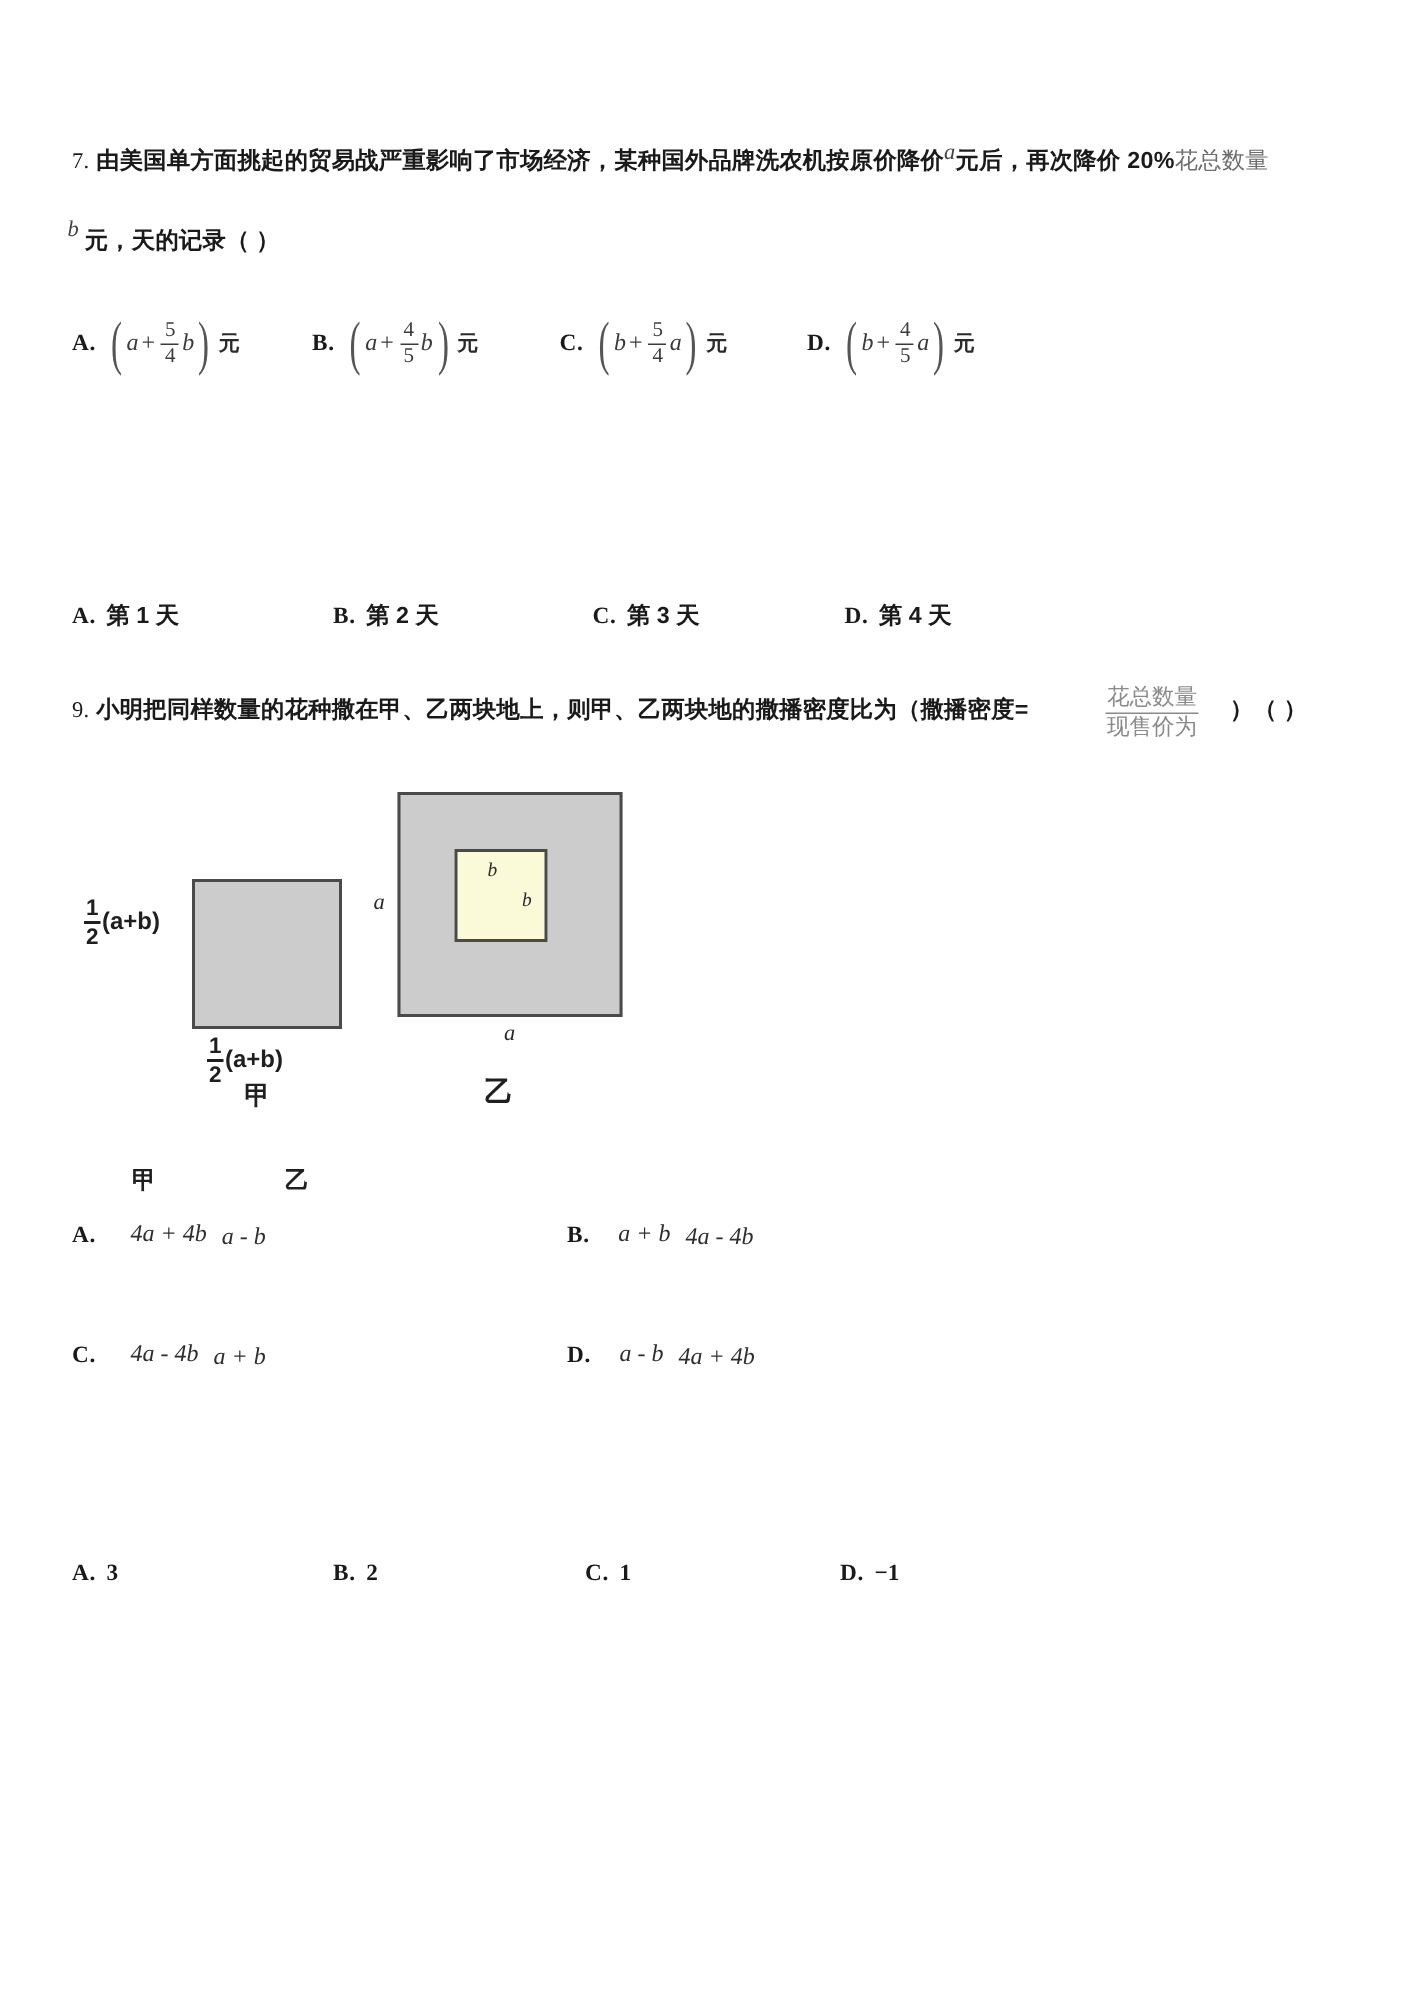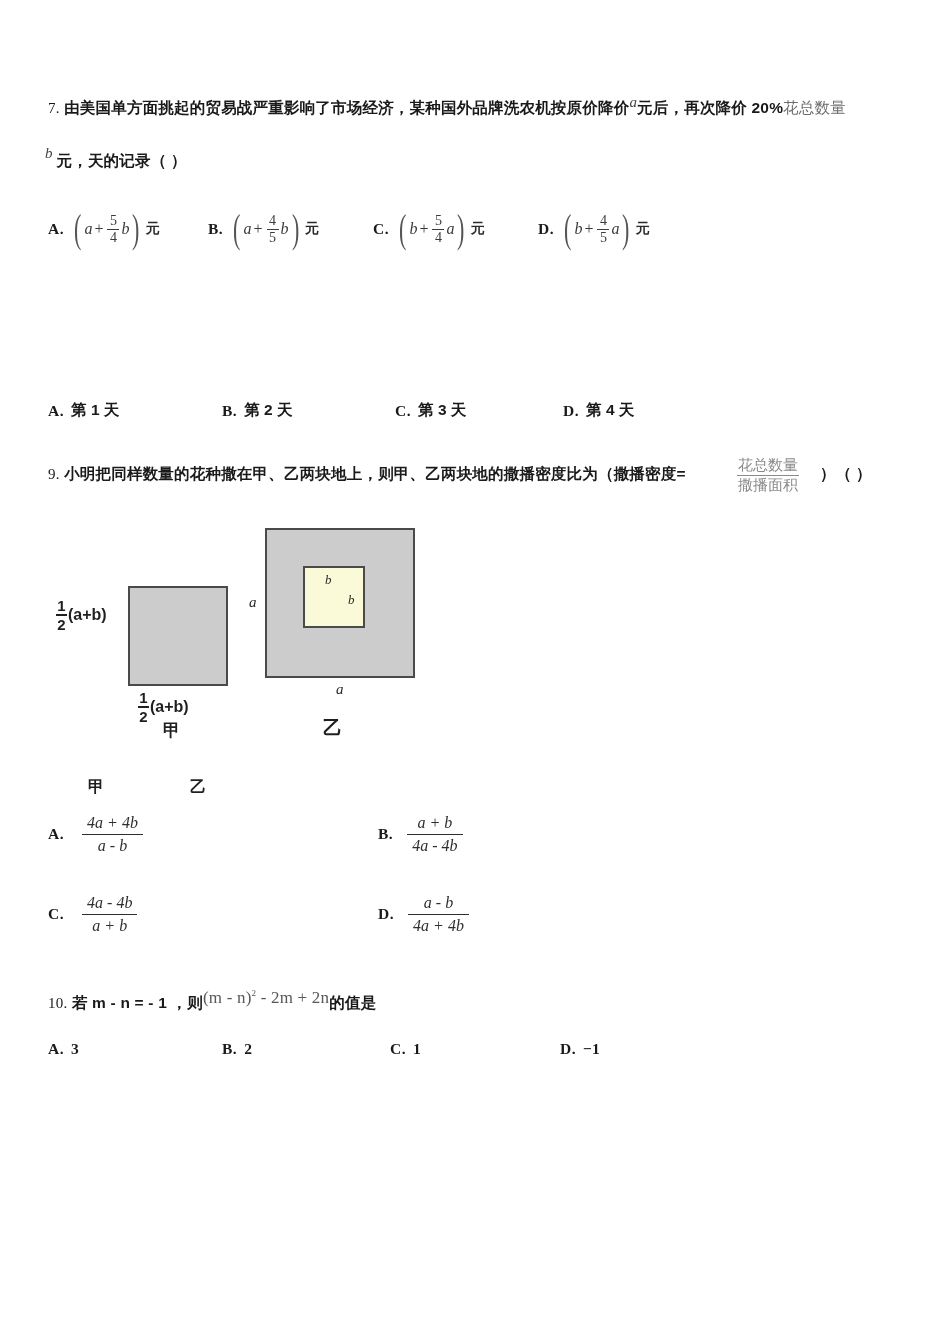--- a/index.html
+++ b/index.html
@@ -117,21 +117,21 @@
     font-family: "Liberation Sans", "DejaVu Sans", sans-serif;
     font-weight: 700;
     font-size: 14px;
     color: #2a2a2a;
     margin-left: 3px;
   }
 
   
   .afrac {
     display: inline-flex;
-    flex-direction: column;
+    flex-direction: row;
     align-items: center;
     font-family: "Liberation Serif", "DejaVu Serif", serif;
     font-style: italic;
     color: #2e2e2e;
     line-height: 1.12;
   }
   .afrac .num { font-size: 16px; padding: 0 5px 2px 5px; white-space: nowrap; }
   .afrac .den { font-size: 16px; padding: 2px 5px 0 5px; white-space: nowrap; }
   .afrac .bar { height: 1px; background: #2e2e2e; width: 100%; }
 
@@ -336,21 +336,21 @@
   <div class="qblock" style="left:48px; top:464px;">
     <div class="qline">
       <span class="qnum">9.</span>
       <span>小明把同样数量的花种撒在甲、乙两块地上，则甲、乙两块地的撒播密度比为（撒播密度=</span>
     </div>
   </div>
 
   <div class="density-frac" style="left:737px; top:437px;">
     <span class="num">花总数量</span>
     <span class="bar"></span>
-    <span class="den">撒播面积</span>
+    <span class="den">现售价为</span>
   </div>
   <div class="qline" style="position:absolute; left:820px; top:464px;">）（    ）</div>
 
   <div class="diagram" style="left:0; top:0; width:950px; height:0;">
 
     <div class="sq" style="left:128px; top:586px; width:100px; height:100px;"></div>
 
     <div class="dlabel-ab" style="left:56px; top:598px;">
       <span class="half">
         <span class="num">1</span>
@@ -417,26 +417,20 @@
     <div class="choice" style="align-items:center;">
       <span class="clab" style="margin-right:14px;">D.</span>
       <span class="afrac">
         <span class="num">a - b</span>
         <span class="bar"></span>
         <span class="den">4a + 4b</span>
       </span>
     </div>
   </div>
 
-  <div class="qblock" style="left:48px; top:984px;">
-    <div class="qline">
-      <span class="qnum">10.</span>
-      <span>若 m - n = - 1 ，则</span><span class="q10expr"><span>(m - n)</span><sup>2</sup><span> - 2m + 2n</span></span><span>的值是</span>
-    </div>
-  </div>
 
   <div class="choice-row" style="left:48px; top:1040px;">
     <div class="choice" style="width:174px;">
       <span class="clab">A.</span>
       <span class="cnum">3</span>
     </div>
     <div class="choice" style="width:168px;">
       <span class="clab">B.</span>
       <span class="cnum">2</span>
     </div>

